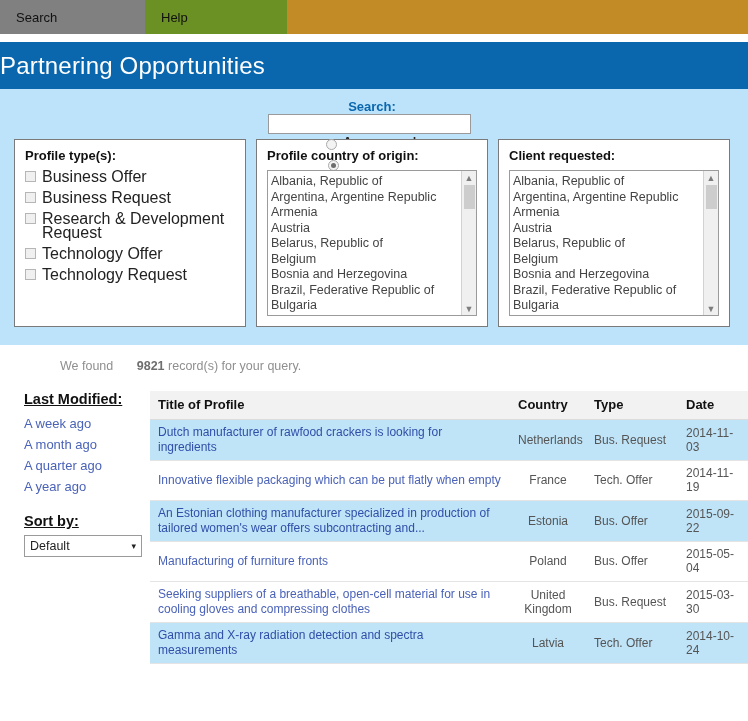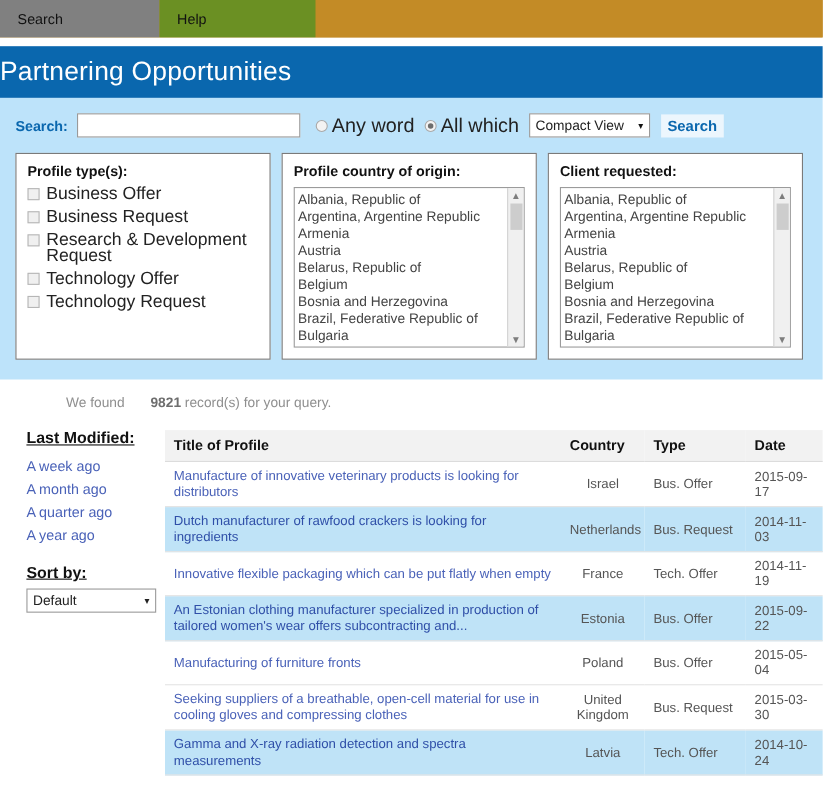--- a/index.html
+++ b/index.html
@@ -51,20 +51,21 @@
   .searchpanel {
     background: #bde3fa;
     padding: 10px 10px 18px 10px;
   }
   .searchrow {
     display: flex;
     align-items: center;
     gap: 0;
     height: 30px;
     padding-left: 4px;
+    flex-direction: column;
   }
   .searchrow .lbl {
     color: #0a67ae;
     font-weight: bold;
     font-size: 13px;
     margin-right: 8px;
   }
   .searchrow input[type=text] {
     width: 203px;
     height: 22px;
@@ -363,28 +364,20 @@
       </colgroup>
       <thead>
         <tr>
           <th>Title of Profile</th>
           <th class="country">Country</th>
           <th>Type</th>
           <th>Date</th>
         </tr>
       </thead>
       <tbody>
-        <tr>
-          <td class="title">
-              <a href="#">Manufacture of innovative veterinary products is looking for distributors</a>
-            </td>
-          <td class="country">Israel</td>
-          <td class="type">Bus. Offer</td>
-          <td class="date">2015-09-17</td>
-        </tr>
         <tr class="alt">
           <td class="title">
               <a href="#">Dutch manufacturer of rawfood crackers is looking for ingredients</a>
             </td>
           <td class="country">Netherlands</td>
           <td class="type">Bus. Request</td>
           <td class="date">2014-11-03</td>
         </tr>
         <tr>
           <td class="title">

